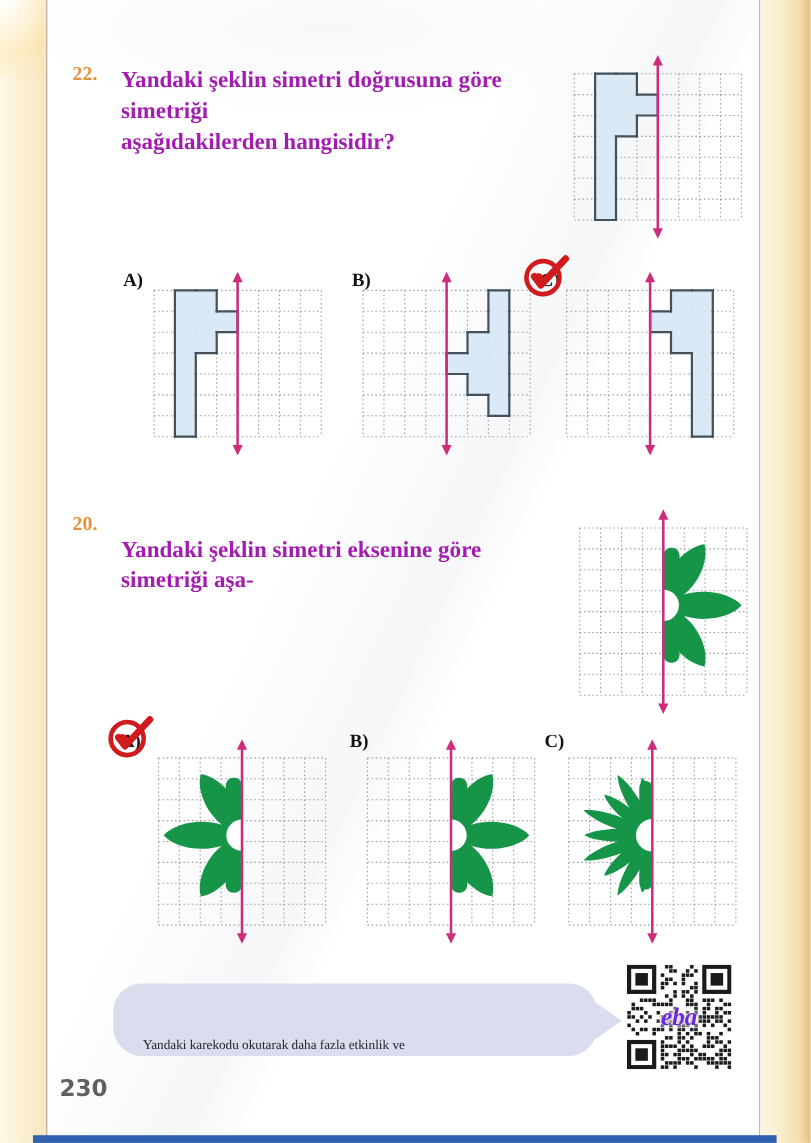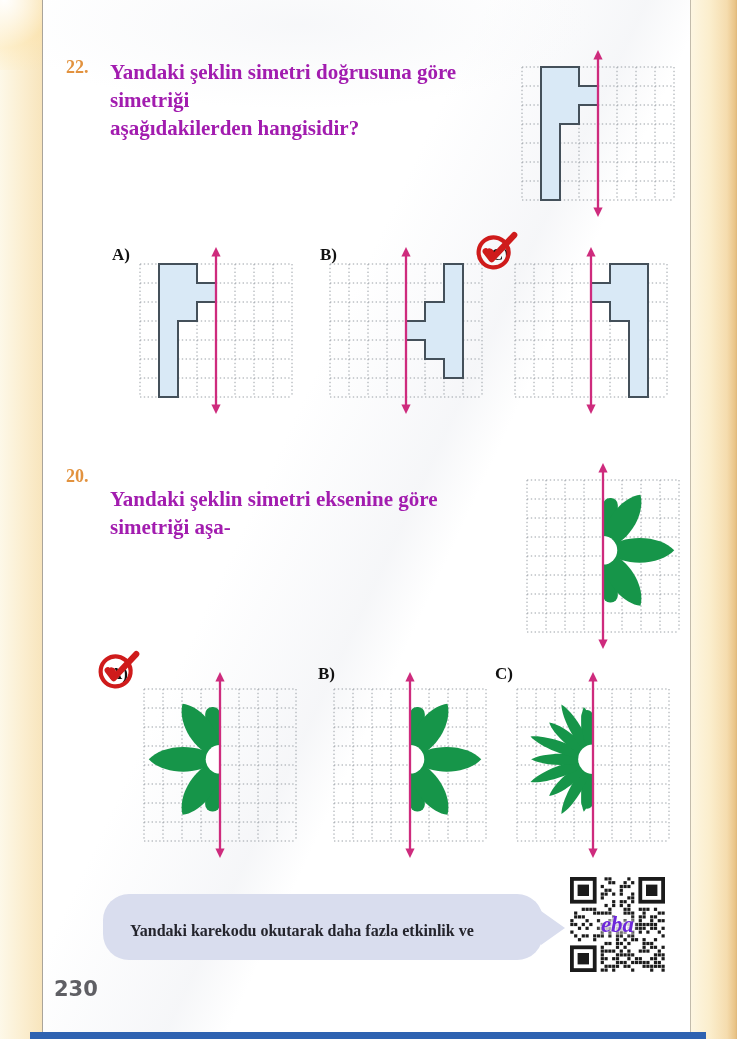--- a/index.html
+++ b/index.html
@@ -24,22 +24,22 @@
 
   .qnum{position:absolute;color:#e2923e;font-weight:bold;font-size:18px;}
   .qtext{position:absolute;color:#a21caf;font-size:21px;line-height:28px;width:410px;font-weight:bold;}
   .opt-label{position:absolute;color:#111;font-weight:bold;font-size:17px;}
   .fig{position:absolute;}
   .check{position:absolute;width:48px;height:46px;}
 
   .bubble{position:absolute;left:103px;top:894px;width:440px;height:66px;background:#d9ddee;border-radius:26px;}
   .bubble-tip{position:absolute;left:541px;top:911px;width:0;height:0;
     border-top:17px solid transparent;border-bottom:17px solid transparent;border-left:24px solid #d9ddee;}
-  .bubble-text{position:absolute;left:103px;top:917px;width:440px;color:#24242c;
-    font-weight:bold;font-size:16px;line-height:27px;}
+  .bubble-text{position:absolute;left:103px;top:937px;width:440px;color:#24242c;
+    font-weight:normal;font-size:12px;line-height:27px;}
   .bubble-text .l1{padding-left:27px;}
   .bubble-text .l2{padding-left:9px;}
 
   .qr-wrap{position:absolute;left:570px;top:877px;width:95px;height:95px;background:#fff;}
   .qr-label{position:absolute;left:570px;top:877px;width:95px;height:95px;display:flex;align-items:center;justify-content:center;
     color:#6d28d9;font-style:italic;font-weight:bold;font-size:23px;pointer-events:none;
     text-shadow:0 0 3px #fff,0 0 5px #fff,0 0 7px #fff;}
 
   .page-num{position:absolute;left:54px;top:977px;color:#5f5f64;font-family:"DejaVu Sans",sans-serif;font-weight:bold;font-size:21px;}
 </style>

